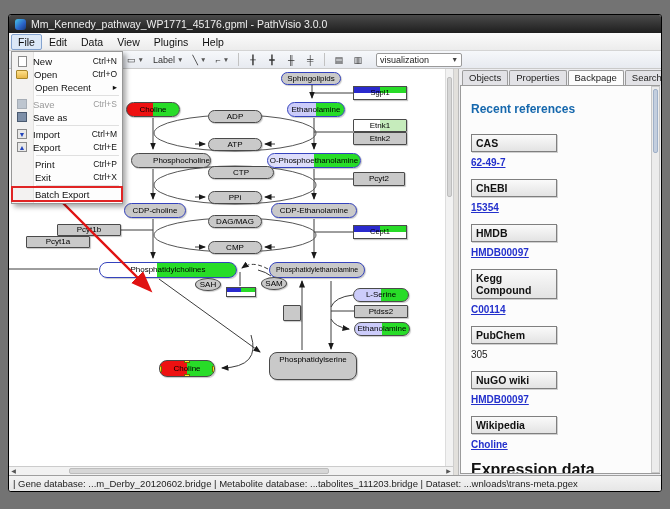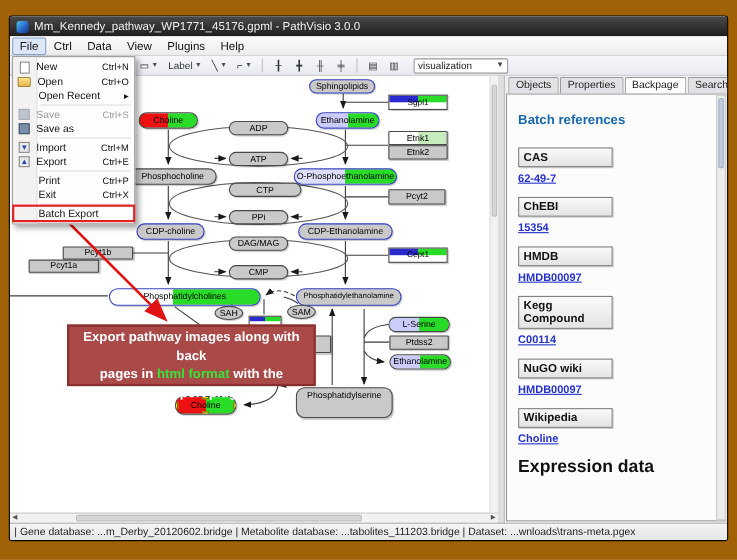--- a/index.html
+++ b/index.html
@@ -1,18 +1,18 @@
 <!DOCTYPE html>
 <html><head>
 <meta charset="utf-8">
 <style>
   html,body{margin:0;padding:0;}
   *{box-sizing:border-box;}
   body{font-family:"Liberation Sans",sans-serif;}
-  .frame{position:relative;width:670px;height:509px;background:#a16207;overflow:hidden;}
+  .frame{position:relative;width:670px;height:509px;background:#737373;overflow:hidden;}
   .window{position:absolute;left:8px;top:14px;width:654px;height:478px;background:#f0f0f0;border:1px solid #000;border-radius:3px;overflow:hidden;display:flex;flex-direction:column;}
   .titlebar{height:18px;background:linear-gradient(#4a4a4a,#1e1e1e);display:flex;align-items:center;padding:0 6px;gap:5px;flex:0 0 auto;}
   .appicon{width:11px;height:11px;border-radius:3px;background:linear-gradient(135deg,#47c4e8,#2a62c8 60%,#173a7a);flex:0 0 auto;}
   .title{color:#efefef;font-size:10.5px;white-space:nowrap;}
   .menubar{height:18px;background:linear-gradient(#fbfbfb,#ececec);border-bottom:1px solid #d4d4d4;display:flex;align-items:center;padding:0 2px;flex:0 0 auto;}
   .mitem{font-size:10.5px;color:#111;padding:1px 6px;border:1px solid transparent;border-radius:2px;}
   .mitem.active{border-color:#84a3cf;background:#dce8f7;}
   .toolbar{height:18px;background:linear-gradient(#f6f8fb,#e7eaf0);border-bottom:1px solid #c9c9c9;display:flex;align-items:center;padding:0 6px;gap:4px;flex:0 0 auto;font-size:9px;color:#222;}
   .tb-label{font-size:8.5px;}
   .combo{background:#fff;border:1px solid #9a9a9a;border-radius:2px;height:14px;display:flex;align-items:center;padding:0 3px;gap:0;font-size:9px;}
@@ -81,21 +81,21 @@
 <div class="frame">
   <div class="window">
 
     <div class="titlebar">
       <div class="appicon"></div>
       <div class="title">Mm_Kennedy_pathway_WP1771_45176.gpml - PathVisio 3.0.0</div>
     </div>
 
     <div class="menubar">
         <span class="mitem active">File</span>
-        <span class="mitem">Ctrl</span>
+        <span class="mitem">Edit</span>
         <span class="mitem">Data</span>
         <span class="mitem">View</span>
         <span class="mitem">Plugins</span>
         <span class="mitem">Help</span>
       </div>
 
     <div class="toolbar">
       <span class="tb-label">Zoom:</span>
       <span class="combo" style="width:66px">
         <span style="flex:1">100%</span>
@@ -195,21 +195,21 @@
 
           <div class="pnodes">
               <div class="pnode t-pill ring" style="left: 272px; top: 3px; width: 60px; height: 13px; line-height: 11px;">Sphingolipids</div>
               <div class="pnode t-quad" style="left: 344px; top: 17px; width: 54px; height: 14px; line-height: 12px;">Sgpl1</div>
               <div class="pnode t-pill2" style="left: 117px; top: 33px; width: 54px; height: 15px; line-height: 13px; background: linear-gradient(90deg, rgb(238, 17, 17) 0px, rgb(238, 17, 17) 50%, rgb(40, 220, 40) 50%, rgb(40, 220, 40) 100%);">Choline</div>
               <div class="pnode t-pill2 ring" style="left: 278px; top: 33px; width: 58px; height: 15px; line-height: 13px; background: linear-gradient(90deg, rgb(204, 204, 250) 0px, rgb(204, 204, 250) 50%, rgb(40, 220, 40) 50%, rgb(40, 220, 40) 100%);">Ethanolamine</div>
               <div class="pnode t-pill" style="left: 199px; top: 41px; width: 54px; height: 13px; line-height: 11px;">ADP</div>
               <div class="pnode t-box2" style="left: 344px; top: 50px; width: 54px; height: 13px; line-height: 11px; background: linear-gradient(90deg, rgb(255, 255, 255) 0px, rgb(255, 255, 255) 50%, rgb(198, 236, 188) 50%, rgb(198, 236, 188) 100%);">Etnk1</div>
               <div class="pnode t-box" style="left: 344px; top: 63px; width: 54px; height: 13px; line-height: 11px;">Etnk2</div>
               <div class="pnode t-pill" style="left: 199px; top: 69px; width: 54px; height: 13px; line-height: 11px;">ATP</div>
-              <div class="pnode t-pill" style="left: 108px; top: 84px; width: 80px; height: 15px; line-height: 13px;">Phosphocholine</div>
+              <div class="pnode t-pill" style="left: 122px; top: 84px; width: 80px; height: 15px; line-height: 13px; text-align: right;">Phosphocholine</div>
               <div class="pnode t-pill2 ring" style="left: 258px; top: 84px; width: 94px; height: 15px; line-height: 13px; background: linear-gradient(90deg, rgb(221, 221, 250) 0px, rgb(221, 221, 250) 50%, rgb(40, 220, 40) 50%, rgb(40, 220, 40) 100%);">O-Phosphoethanolamine</div>
               <div class="pnode t-pill" style="left: 199px; top: 97px; width: 66px; height: 13px; line-height: 11px;">CTP</div>
               <div class="pnode t-box" style="left: 344px; top: 103px; width: 52px; height: 14px; line-height: 12px;">Pcyt2</div>
               <div class="pnode t-pill" style="left: 199px; top: 122px; width: 54px; height: 13px; line-height: 11px;">PPi</div>
               <div class="pnode t-pill ring" style="left: 115px; top: 134px; width: 62px; height: 15px; line-height: 13px;">CDP-choline</div>
               <div class="pnode t-pill" style="left: 199px; top: 146px; width: 54px; height: 13px; line-height: 11px;">DAG/MAG</div>
               <div class="pnode t-pill ring" style="left: 262px; top: 134px; width: 86px; height: 15px; line-height: 13px;">CDP-Ethanolamine</div>
               <div class="pnode t-quad" style="left: 344px; top: 156px; width: 54px; height: 14px; line-height: 12px;">Cept1</div>
               <div class="pnode t-pill" style="left: 199px; top: 172px; width: 54px; height: 13px; line-height: 11px;">CMP</div>
               <div class="pnode t-box" style="left: 17px; top: 155px; width: 64px; height: 12px; line-height: 10px; margin-left: 31px;">Pcyt1b</div>
@@ -220,25 +220,20 @@
               <div class="pnode t-ellipse" style="left: 252px; top: 208px; width: 26px; height: 13px; line-height: 11px;">SAM</div>
               <div class="pnode t-quad" style="left: 217px; top: 218px; width: 30px; height: 10px; line-height: 8px;"></div>
               <div class="pnode t-box" style="left: 274px; top: 236px; width: 18px; height: 16px; line-height: 14px;"></div>
               <div class="pnode t-pill2" style="left: 344px; top: 219px; width: 56px; height: 14px; line-height: 12px; background: linear-gradient(90deg, rgb(204, 204, 250) 0px, rgb(204, 204, 250) 50%, rgb(40, 220, 40) 50%, rgb(40, 220, 40) 100%);">L-Serine</div>
               <div class="pnode t-box" style="left: 345px; top: 236px; width: 54px; height: 13px; line-height: 11px;">Ptdss2</div>
               <div class="pnode t-pill2" style="left: 345px; top: 253px; width: 56px; height: 14px; line-height: 12px; background: linear-gradient(90deg, rgb(204, 204, 250) 0px, rgb(204, 204, 250) 50%, rgb(40, 220, 40) 50%, rgb(40, 220, 40) 100%);">Ethanolamine</div>
               <div class="pnode t-pill" style="left: 260px; top: 283px; width: 88px; height: 28px; line-height: 14px;">Phosphatidylserine</div>
               <div class="pnode t-pill2" style="left: 150px; top: 291px; width: 56px; height: 17px; line-height: 15px; background: linear-gradient(90deg, rgb(238, 17, 17) 0px, rgb(238, 17, 17) 50%, rgb(40, 220, 40) 50%, rgb(40, 220, 40) 100%);">Choline<i class="handle" style="left: -4px; top: -4px;"></i><i class="handle" style="left: calc(50% - 3px); top: -4px;"></i><i class="handle" style="right: -4px; top: -4px;"></i><i class="handle" style="left: -4px; top: calc(50% - 3px);"></i><i class="handle" style="right: -4px; top: calc(50% - 3px);"></i><i class="handle" style="left: -4px; bottom: -4px;"></i><i class="handle" style="left: calc(50% - 3px); bottom: -4px;"></i><i class="handle" style="right: -4px; bottom: -4px;"></i></div>
             </div>
 
-          <div class="annotation">
-            <div>Export pathway images along with back</div>
-            <div><span>pages in </span><span class="hl">html format</span><span> with the</span></div>
-            <div>HtmlExport plugin</div>
-          </div>
 
           <svg class="redarrow" width="436" height="399">
             <defs>
               <marker id="ahr" markerWidth="10" markerHeight="9" refX="7" refY="3.5" orient="auto">
                 <path d="M0,0 L9,3.5 L0,7 Z" fill="#e01212"></path>
               </marker>
             </defs>
             <path d="M50,130 L140,220" stroke="#e01212" stroke-width="2.4" fill="none" marker-end="url(#ahr)"></path>
           </svg>
 
@@ -257,37 +252,41 @@
       <div class="splitter"></div>
 
       <div class="panel">
         <div class="tabs">
             <span class="tab">Objects</span>
             <span class="tab">Properties</span>
             <span class="tab active">Backpage</span>
             <span class="tab">Search</span>
           </div>
         <div class="panelbody">
-          <div class="xref-head">Batch references</div>
+          <div class="xref-head">Recent references</div>
           <div>
               <div class="xsec">
                 <div class="xbox">CAS</div>
                 <div class="xval"><a href="#">62-49-7</a></div>
               </div>
               <div class="xsec">
                 <div class="xbox">ChEBI</div>
                 <div class="xval"><a href="#">15354</a></div>
               </div>
               <div class="xsec">
                 <div class="xbox">HMDB</div>
                 <div class="xval"><a href="#">HMDB00097</a></div>
               </div>
               <div class="xsec">
                 <div class="xbox">Kegg Compound</div>
                 <div class="xval"><a href="#">C00114</a></div>
+              </div>
+              <div class="xsec">
+                <div class="xbox">PubChem</div>
+                <div class="xval"><span class="plain">305</span></div>
               </div>
               <div class="xsec">
                 <div class="xbox">NuGO wiki</div>
                 <div class="xval"><a href="#">HMDB00097</a></div>
               </div>
               <div class="xsec">
                 <div class="xbox">Wikipedia</div>
                 <div class="xval"><a href="#">Choline</a></div>
               </div>
             </div>

